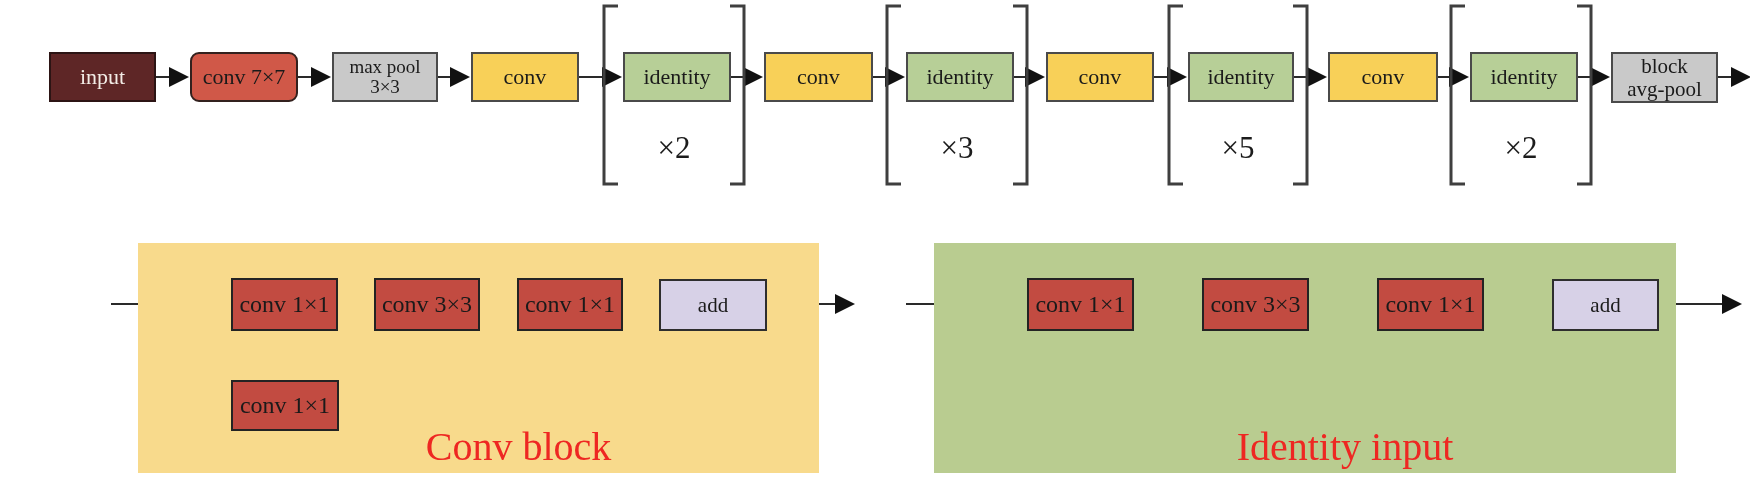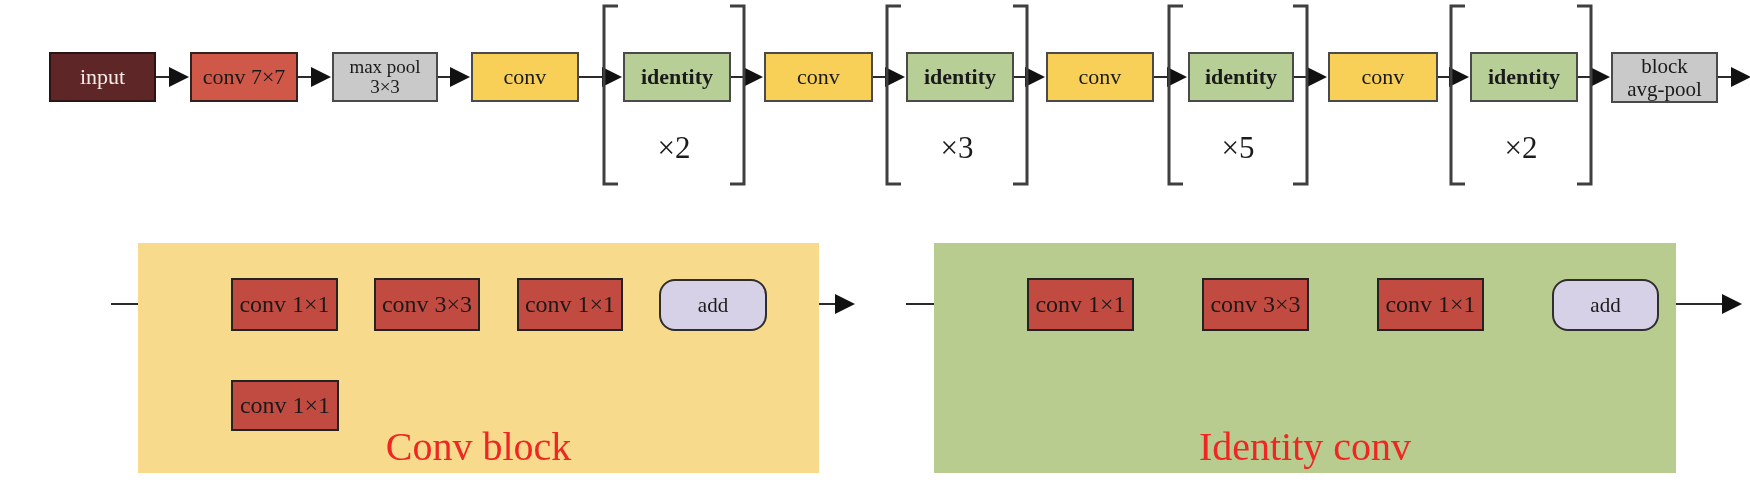--- a/index.html
+++ b/index.html
@@ -17,43 +17,44 @@
     box-sizing:border-box;
     border:2px solid #3a3a3a;
     display:flex;align-items:center;justify-content:center;
     text-align:center;
     font-size:22px;color:#1a1a1a;
     line-height:1.05;
     z-index:3;
   }
   .box.two-line{font-size:19px;flex-direction:column;}
   .input-box{background:#5e2626;border-color:#2c1414;color:#f3ece6;}
-  .conv7-box{background:#d05848;border-color:#33211e;}
+  .conv7-box{background:#d05848;border-color:#33211e;border-radius:9px;}
   .conv-box{background:#f8d058;border-color:#4a4a4a;text-align:right;}
-  .identity-box{background:#b7cf97;border-color:#4a4a4a;font-weight:bold;}
+  .identity-box{background:#b7cf97;border-color:#4a4a4a;}
   .pool-box{background:#c9c9c9;border-color:#4a4a4a;}
   .redconv-box{background:#c24b41;border-color:#232323;font-size:24px;}
-  .add-box{background:#d7d1e7;border-color:#2e2e2e;font-size:21px;border-radius:16px;}
+  .add-box{background:#d7d1e7;border-color:#2e2e2e;font-size:21px;}
   .output-bar{
     position:absolute;box-sizing:border-box;
     background:#1d73c1;border:2px solid #6b6f73;z-index:3;
   }
   .panel{position:absolute;z-index:1;}
   .panel.yellow{background:#f8da8c;}
   .panel.green{background:#b9cc90;}
   .repeat-label{
     position:absolute;z-index:2;
     font-size:31px;color:#1c1c1c;
     text-align:center;line-height:40px;
   }
   .block-title{
     position:absolute;z-index:2;
     font-size:40px;line-height:42px;
     color:#ee2722;text-align:center;
     font-weight:400;
+    padding-left:40px;
   }
 </style>
 </head>
 <body>
 
 <div id="figure">
 
   <svg id="wires" viewBox="0 0 1750 482" xmlns="http://www.w3.org/2000/svg">
     <defs>
       <marker id="ah" viewBox="0 0 10 10" refX="9" refY="5" markerWidth="10" markerHeight="10" orient="auto-start-reverse">
@@ -154,15 +155,15 @@
 
   <div class="block-title" style="left:97px;top:426px;width:681px;">Conv block</div>
 
   <div class="panel green" style="left:893px;top:243px;width:742px;height:230px;"></div>
 
   <div class="box redconv-box" style="left:986px;top:278px;width:107px;height:53px;">conv 1×1</div>
   <div class="box redconv-box" style="left:1161px;top:278px;width:107px;height:53px;">conv 3×3</div>
   <div class="box redconv-box" style="left:1336px;top:278px;width:107px;height:53px;">conv 1×1</div>
   <div class="box add-box" style="left:1511px;top:279px;width:107px;height:52px;">add</div>
 
-  <div class="block-title" style="left:893px;top:426px;width:742px;">Identity conv</div>
+  <div class="block-title" style="left:893px;top:426px;width:742px;">Identity input</div>
 
 </div>
 
 </body></html>

